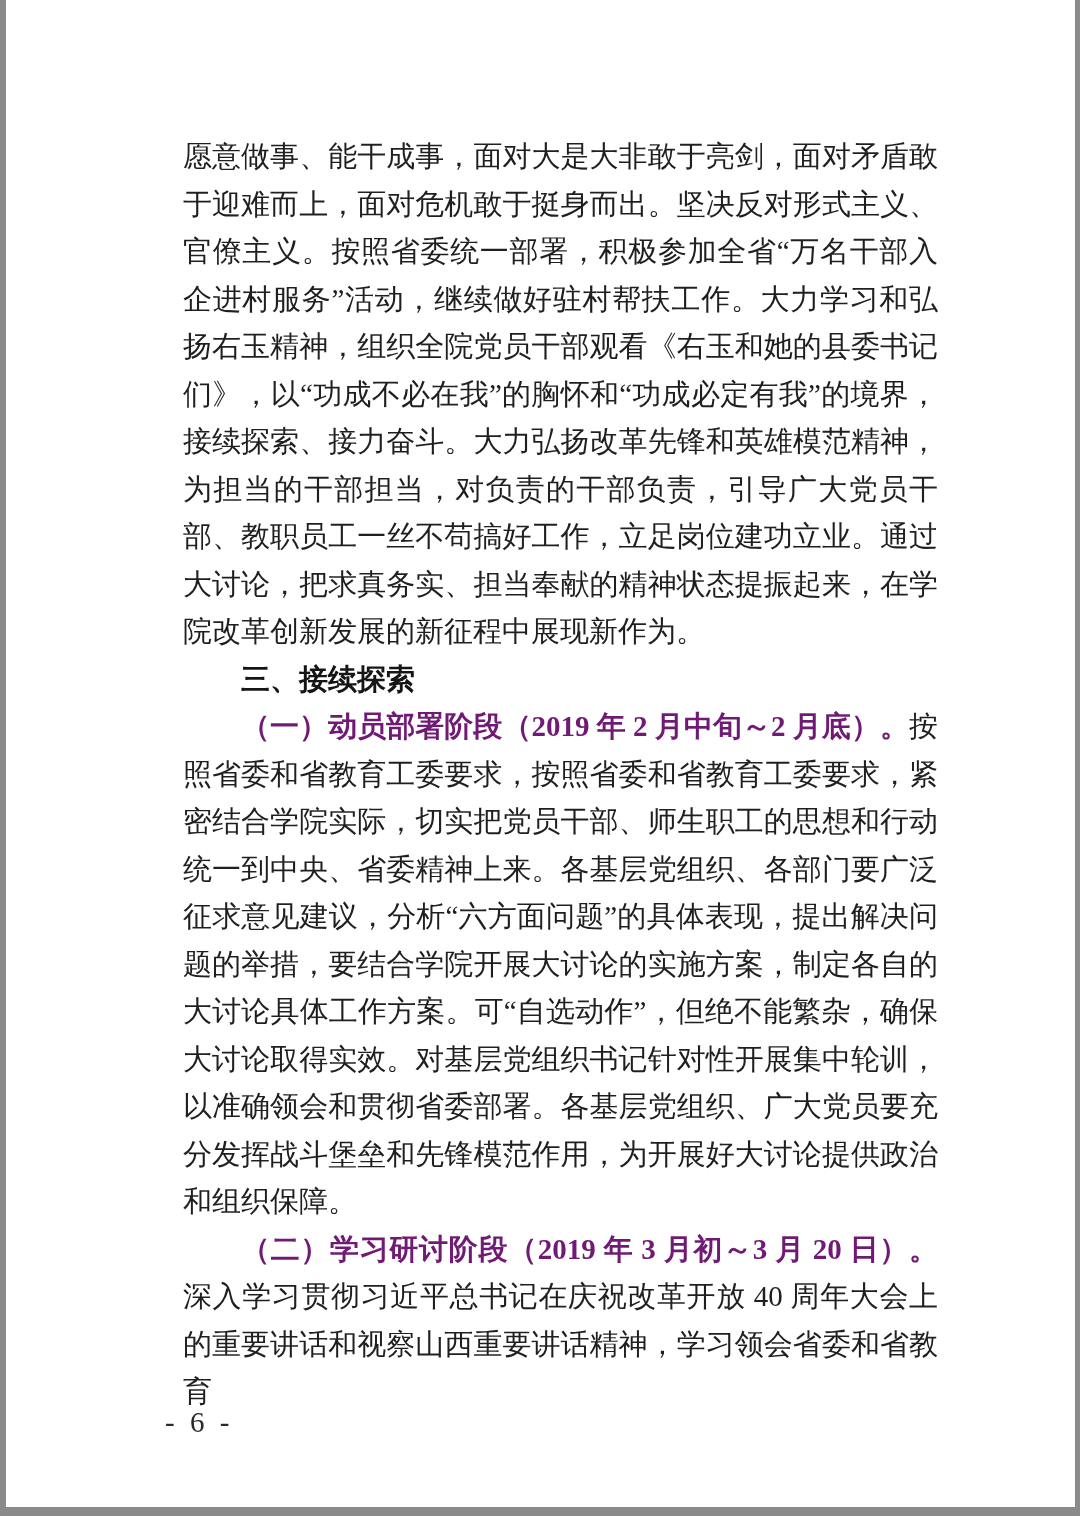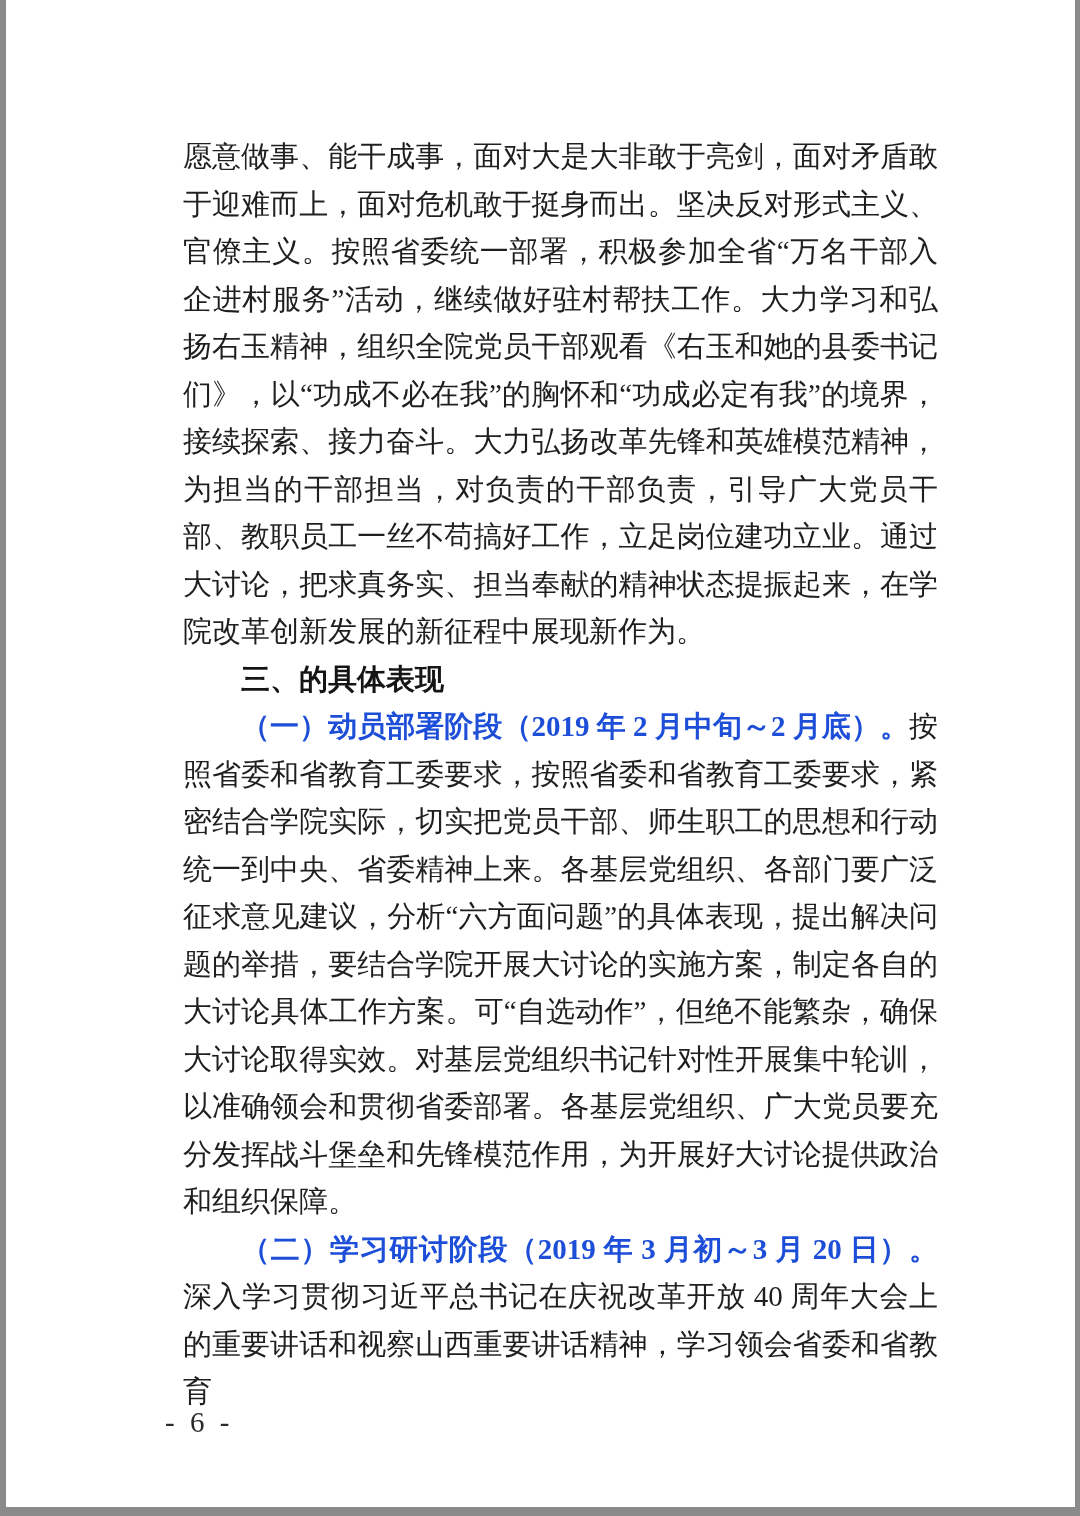--- a/index.html
+++ b/index.html
@@ -31,39 +31,39 @@
   }
   .para { margin: 0; text-indent: 0; }
   .para.indent { text-indent: 58px; }
   .heading {
     margin: 0;
     text-indent: 58px;
     font-weight: 700;
     font-family: "Liberation Sans", "DejaVu Sans", sans-serif;
     color: #151515;
   }
-  .lead { font-weight: 700; color: #1d4ed8; }
+  .lead { font-weight: 700; color: #701a75; }
   .footer {
     position: absolute;
     left: 165px; top: 1402px;
     font-size: 29px;
     line-height: 40px;
     color: #2a2a2a;
     letter-spacing: 4px;
   }
 </style>
 </head>
 <body>
 
 <div class="page">
 
   <div class="content">
     <p class="para">愿意做事、能干成事，面对大是大非敢于亮剑，面对矛盾敢于迎难而上，面对危机敢于挺身而出。坚决反对形式主义、官僚主义。按照省委统一部署，积极参加全省“万名干部入企进村服务”活动，继续做好驻村帮扶工作。大力学习和弘扬右玉精神，组织全院党员干部观看《右玉和她的县委书记们》，以“功成不必在我”的胸怀和“功成必定有我”的境界，接续探索、接力奋斗。大力弘扬改革先锋和英雄模范精神，为担当的干部担当，对负责的干部负责，引导广大党员干部、教职员工一丝不苟搞好工作，立足岗位建功立业。通过大讨论，把求真务实、担当奉献的精神状态提振起来，在学院改革创新发展的新征程中展现新作为。</p>
 
-    <p class="heading">三、的具体表现</p>
+    <p class="heading">三、接续探索</p>
 
     <p class="para indent"><span class="lead">（一）动员部署阶段（2019 年 2 月中旬～2 月底）。</span><span>按照省委和省教育工委要求，按照省委和省教育工委要求，紧密结合学院实际，切实把党员干部、师生职工的思想和行动统一到中央、省委精神上来。各基层党组织、各部门要广泛征求意见建议，分析“六方面问题”的具体表现，提出解决问题的举措，要结合学院开展大讨论的实施方案，制定各自的大讨论具体工作方案。可“自选动作”，但绝不能繁杂，确保大讨论取得实效。对基层党组织书记针对性开展集中轮训，以准确领会和贯彻省委部署。各基层党组织、广大党员要充分发挥战斗堡垒和先锋模范作用，为开展好大讨论提供政治和组织保障。</span></p>
 
     <p class="para indent"><span class="lead">（二）学习研讨阶段（2019 年 3 月初～3 月 20 日）。</span><span>深入学习贯彻习近平总书记在庆祝改革开放 40 周年大会上的重要讲话和视察山西重要讲话精神，学习领会省委和省教育</span></p>
   </div>
 
   <div class="footer">- 6 -</div>
 
   <div class="edge edge-left"></div>
   <div class="edge edge-right"></div>

